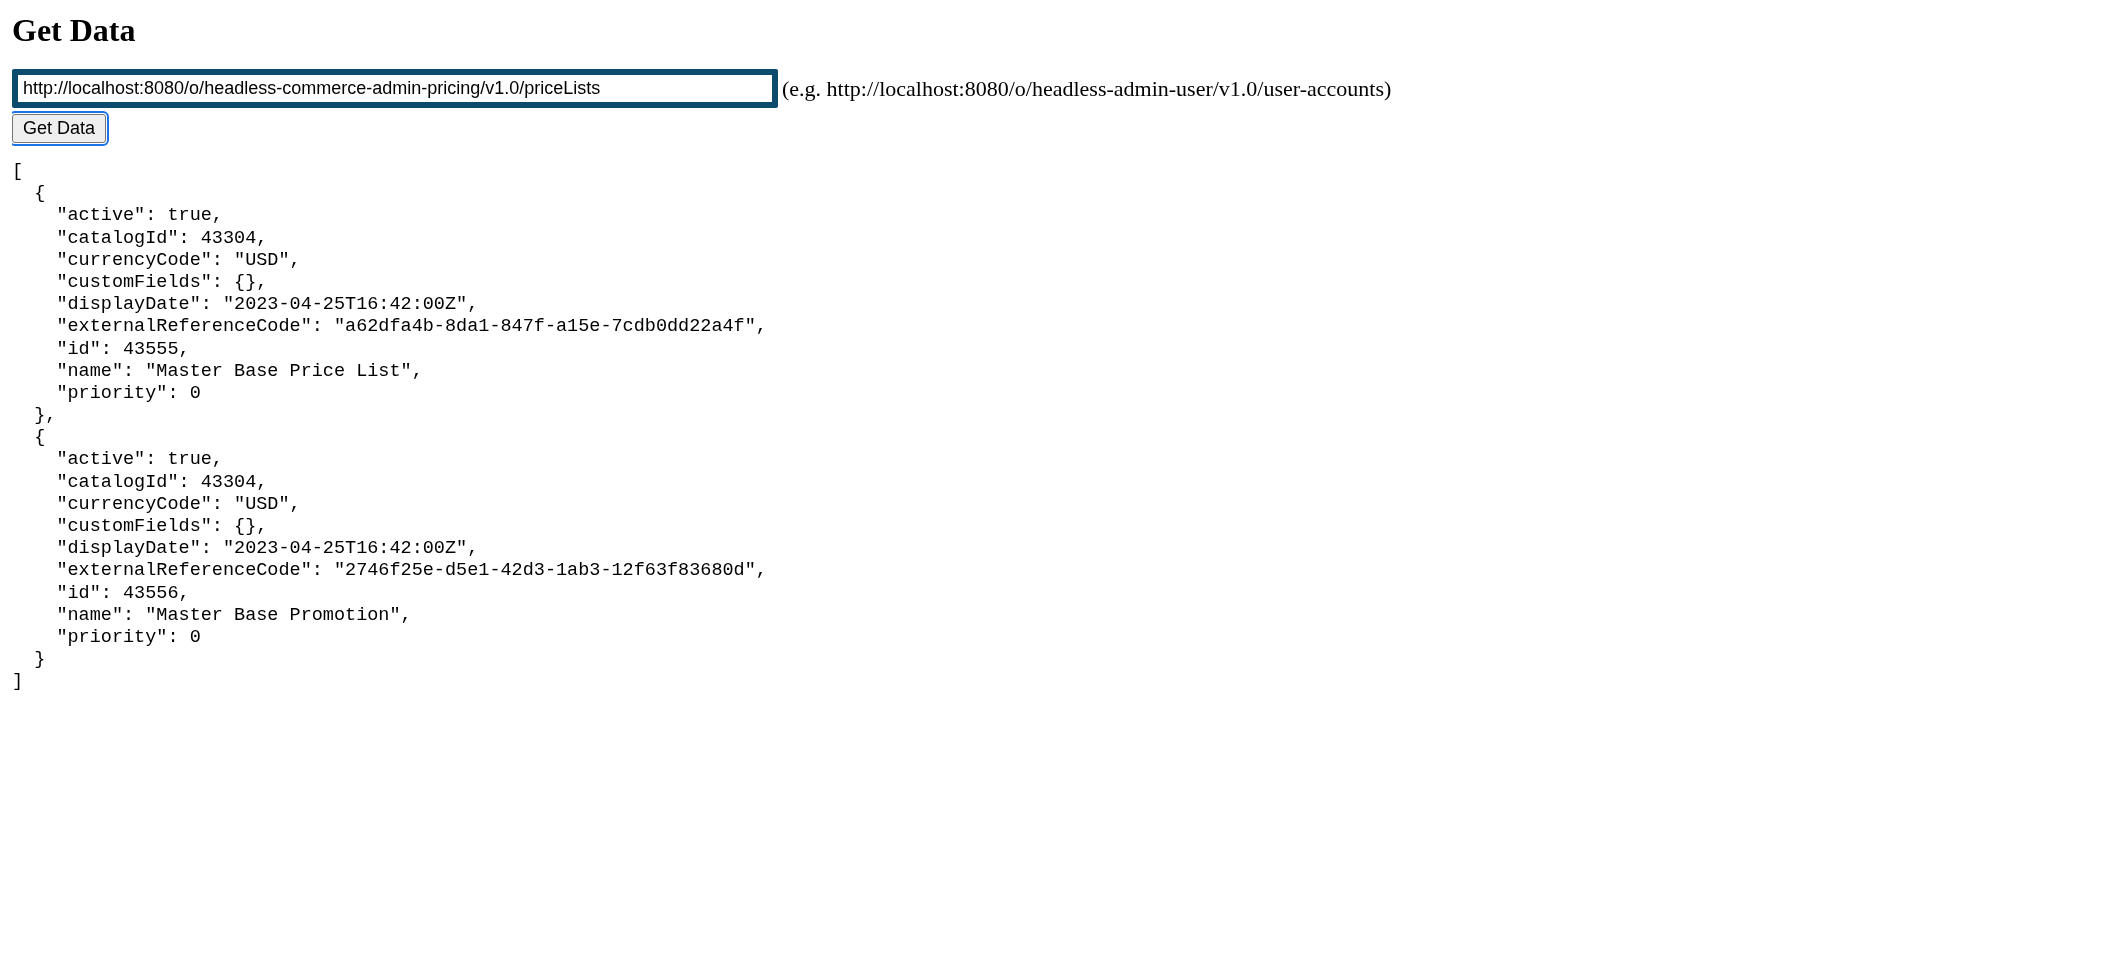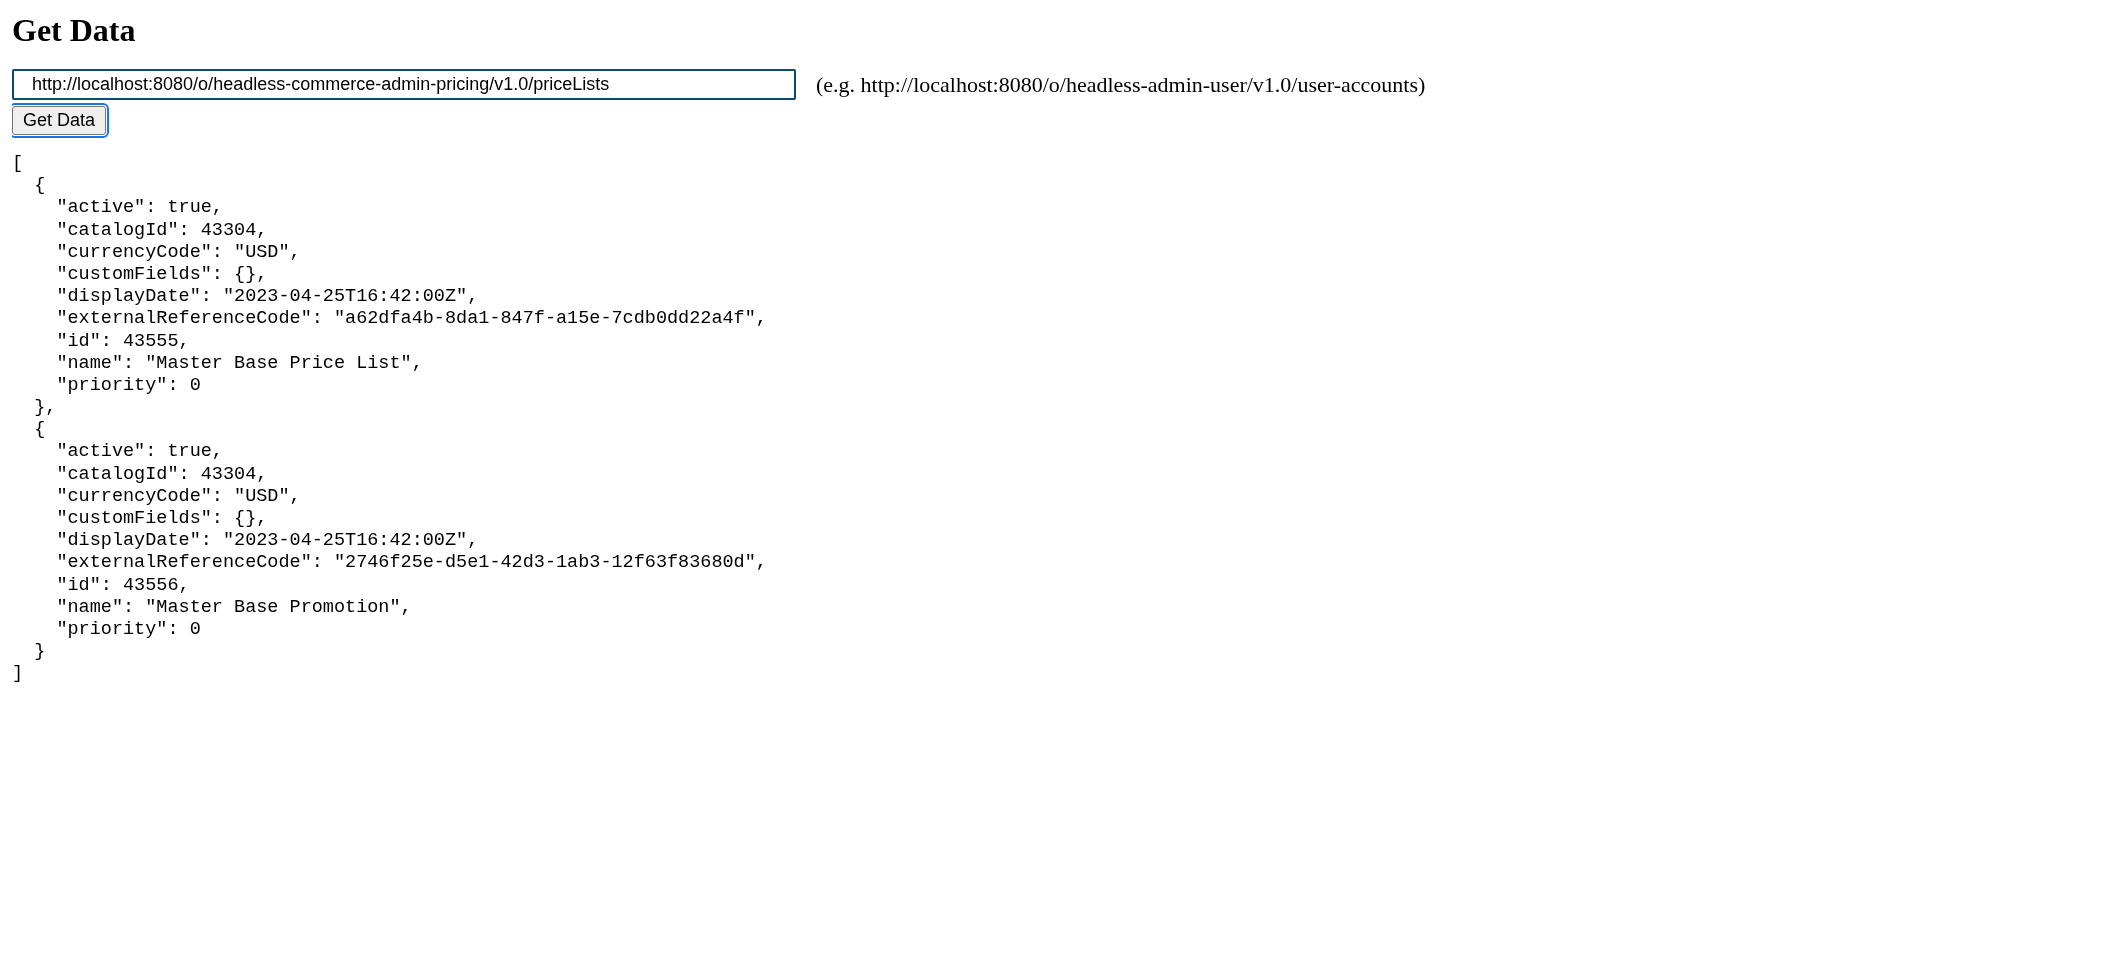--- a/index.html
+++ b/index.html
@@ -12,31 +12,31 @@
       font-size: 32px;
       font-weight: bold;
       margin: 0 0 20px 0;
     }
     .form-row {
       margin-bottom: 4px;
     }
     .url-input {
       font-family: Arial, Helvetica, sans-serif;
       font-size: 18px;
-      padding: 3px 18px;
+      padding: 3px 5px;
       width: 744px;
-      border: 2px solid #0c4a6e;
+      border: 6px solid #0c4a6e;
       background: #fff;
       border-radius: 2px;
       vertical-align: middle;
     }
     .hint-text {
       font-size: 22px;
       vertical-align: middle;
-      margin-left: 16px;
+      margin-left: 0;
     }
     .get-button {
       font-family: Arial, Helvetica, sans-serif;
       font-size: 18px;
       padding: 3px 10px;
       background: #efefef;
       border: 1px solid #767676;
       border-radius: 3px;
       outline: 2px solid #1a73e8;
       outline-offset: 1px;

